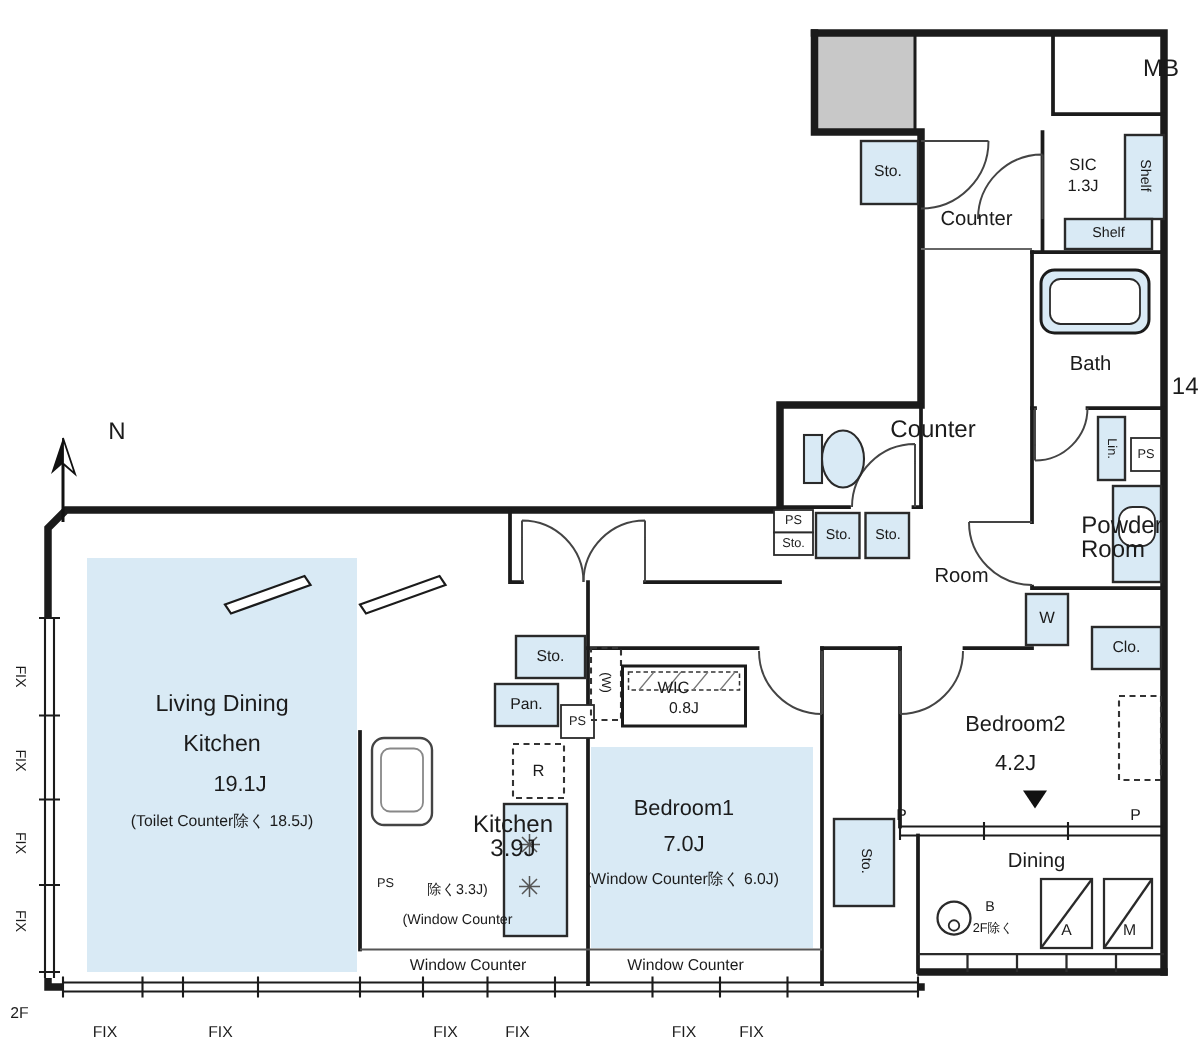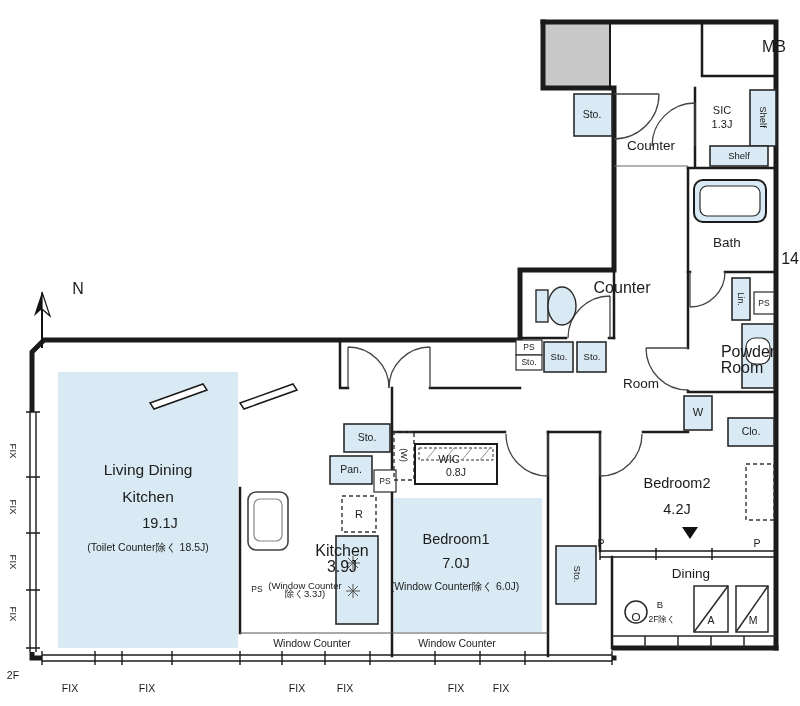--- a/index.html
+++ b/index.html
@@ -192,21 +192,21 @@
   <div class="lbl s8 vert" style="left:404px;top:455px">(W)</div>
   <div class="lbl s11" style="left:449px;top:460px">WIC</div>
   <div class="lbl s10" style="left:456px;top:473px">0.8J</div>
   <div class="lbl s11" style="left:359px;top:515px">R</div>
   <div class="lbl s15" style="left:148px;top:470px">Living Dining</div>
   <div class="lbl s15" style="left:148px;top:497px">Kitchen</div>
   <div class="lbl s14" style="left:160px;top:524px">19.1J</div>
   <div class="lbl s10" style="left:148px;top:548px">(Toilet Counter除く 18.5J)</div>
   <div class="lbl s12" style="left:306px;top:551px">Kitchen</div>
   <div class="lbl s12" style="left:306px;top:567px">3.9J</div>
-  <div class="lbl s9" style="left:305px;top:586px">(Window Counter</div>
+  <div class="lbl s9" style="left:305px;top:614px">(Window Counter</div>
   <div class="lbl s9" style="left:305px;top:594px">除く3.3J)</div>
   <div class="lbl s8" style="left:257px;top:589px">PS</div>
   <div class="lbl s14" style="left:456px;top:540px">Bedroom1</div>
   <div class="lbl s14" style="left:456px;top:564px">7.0J</div>
   <div class="lbl s10" style="left:455px;top:587px">(Window Counter除く 6.0J)</div>
   <div class="lbl s9 vert" style="left:577px;top:574px">Sto.</div>
   <div class="lbl s10" style="left:601px;top:544px">P</div>
   <div class="lbl s10" style="left:757px;top:544px">P</div>
   <div class="lbl s13" style="left:691px;top:574px">Dining</div>
   <div class="lbl s9" style="left:660px;top:605px">B</div>

